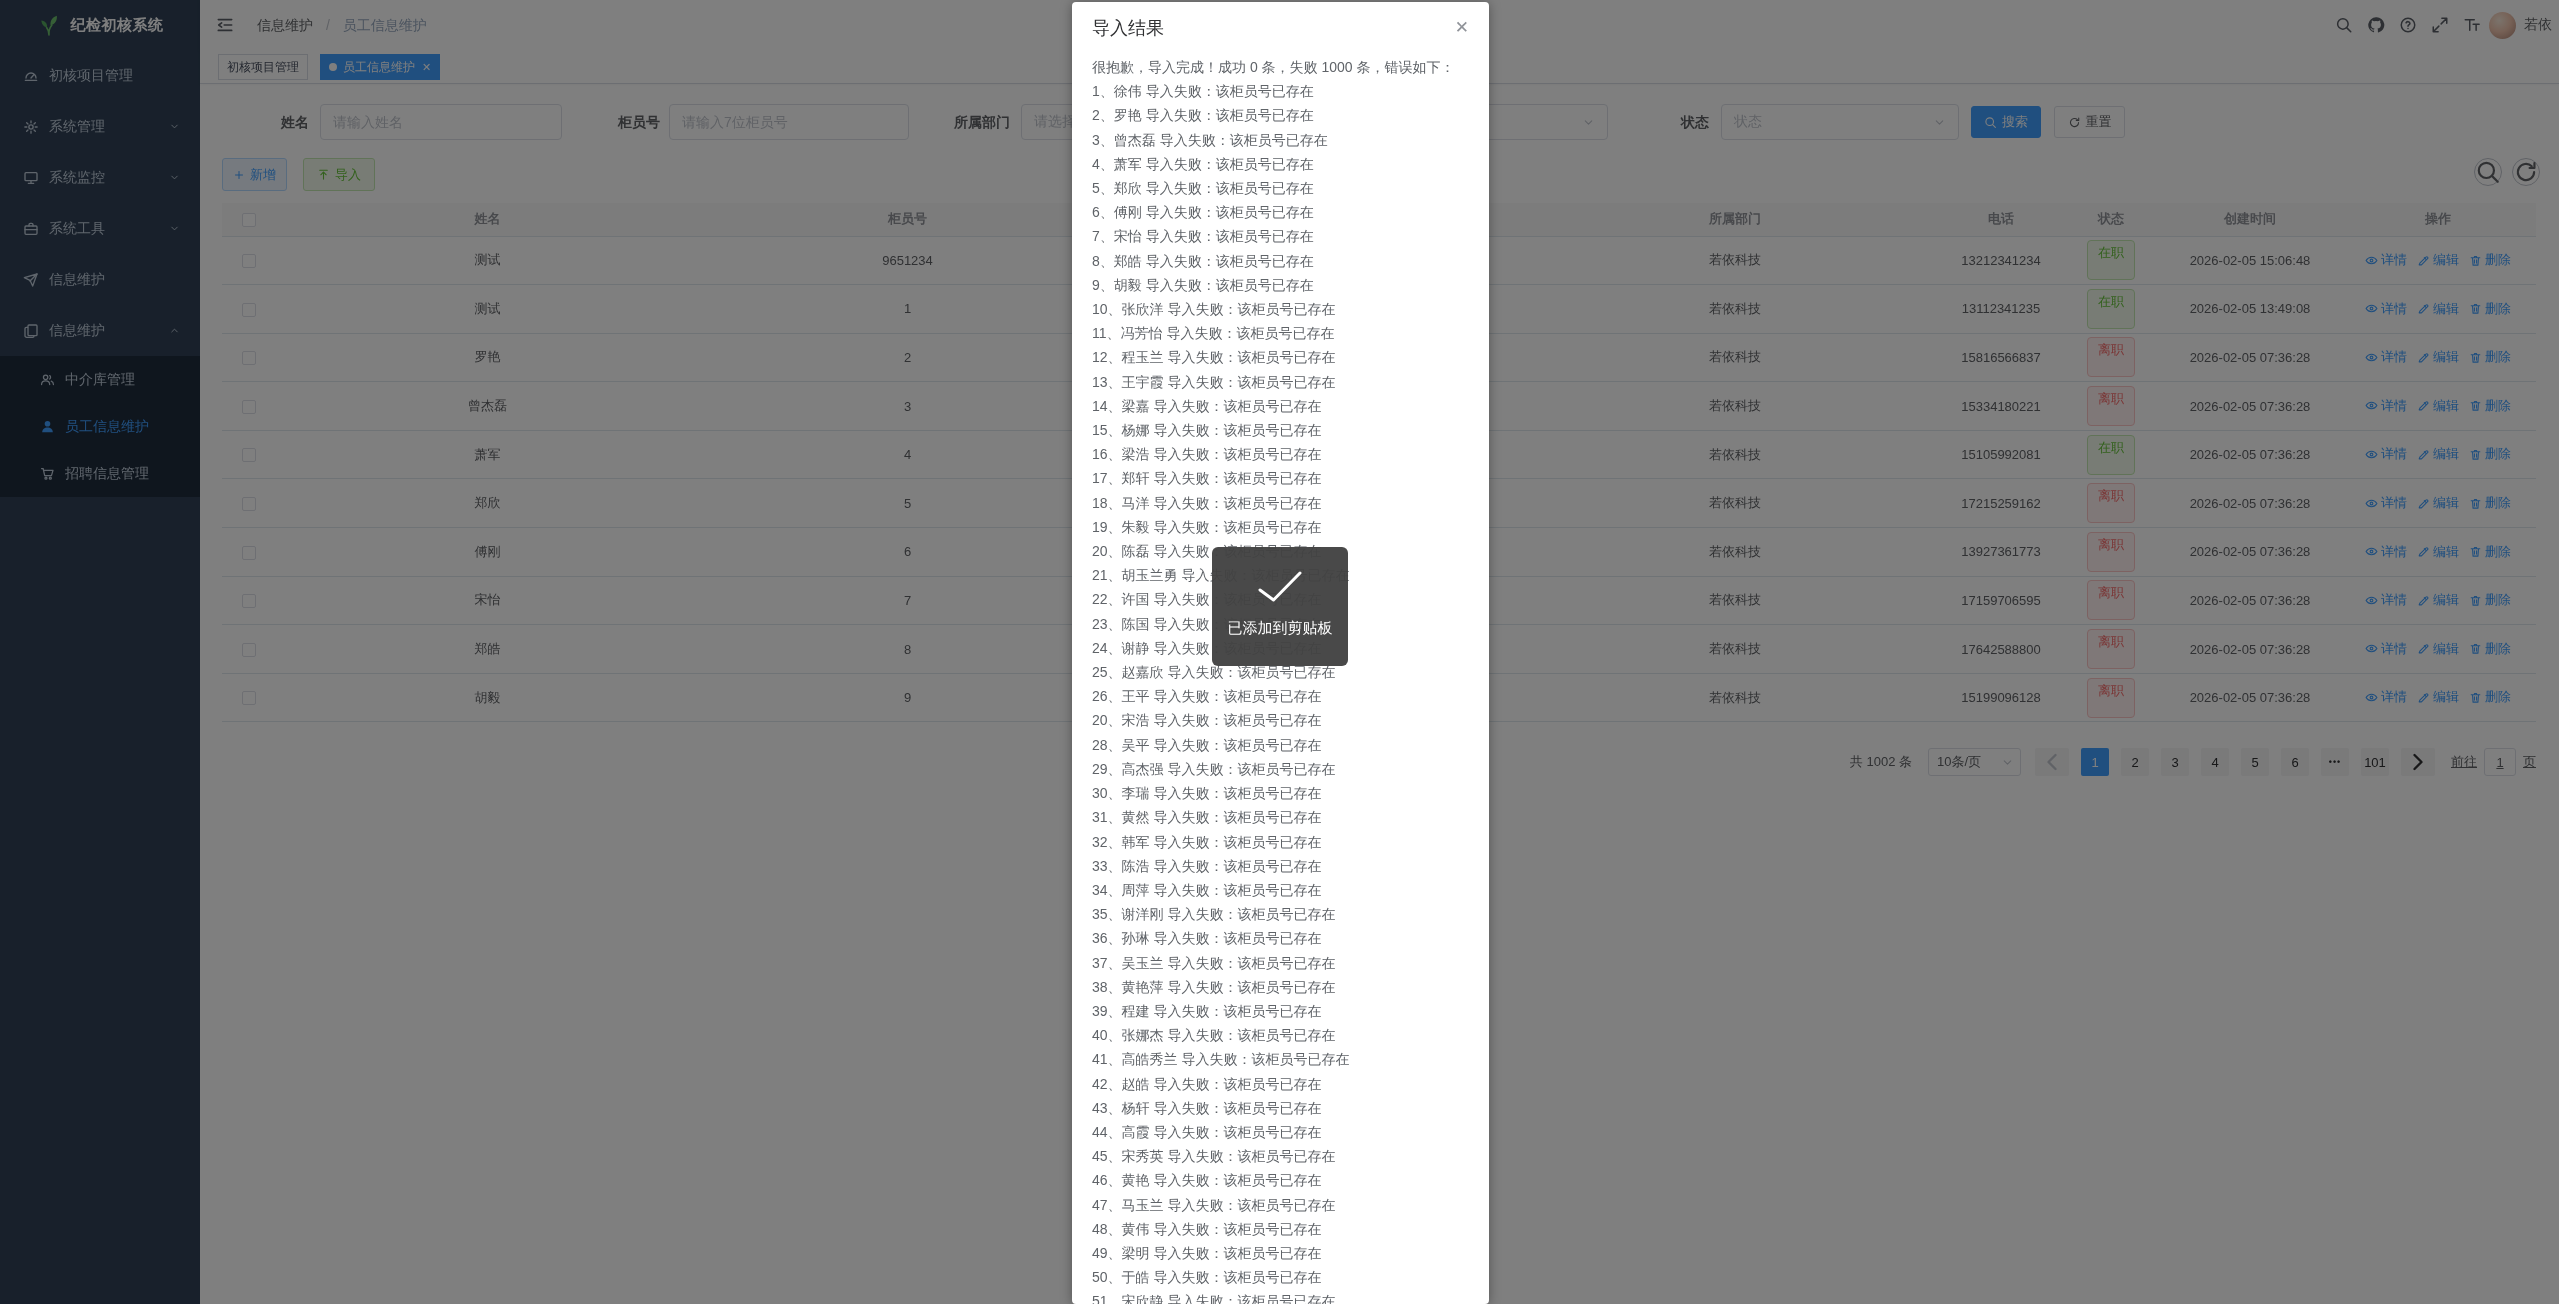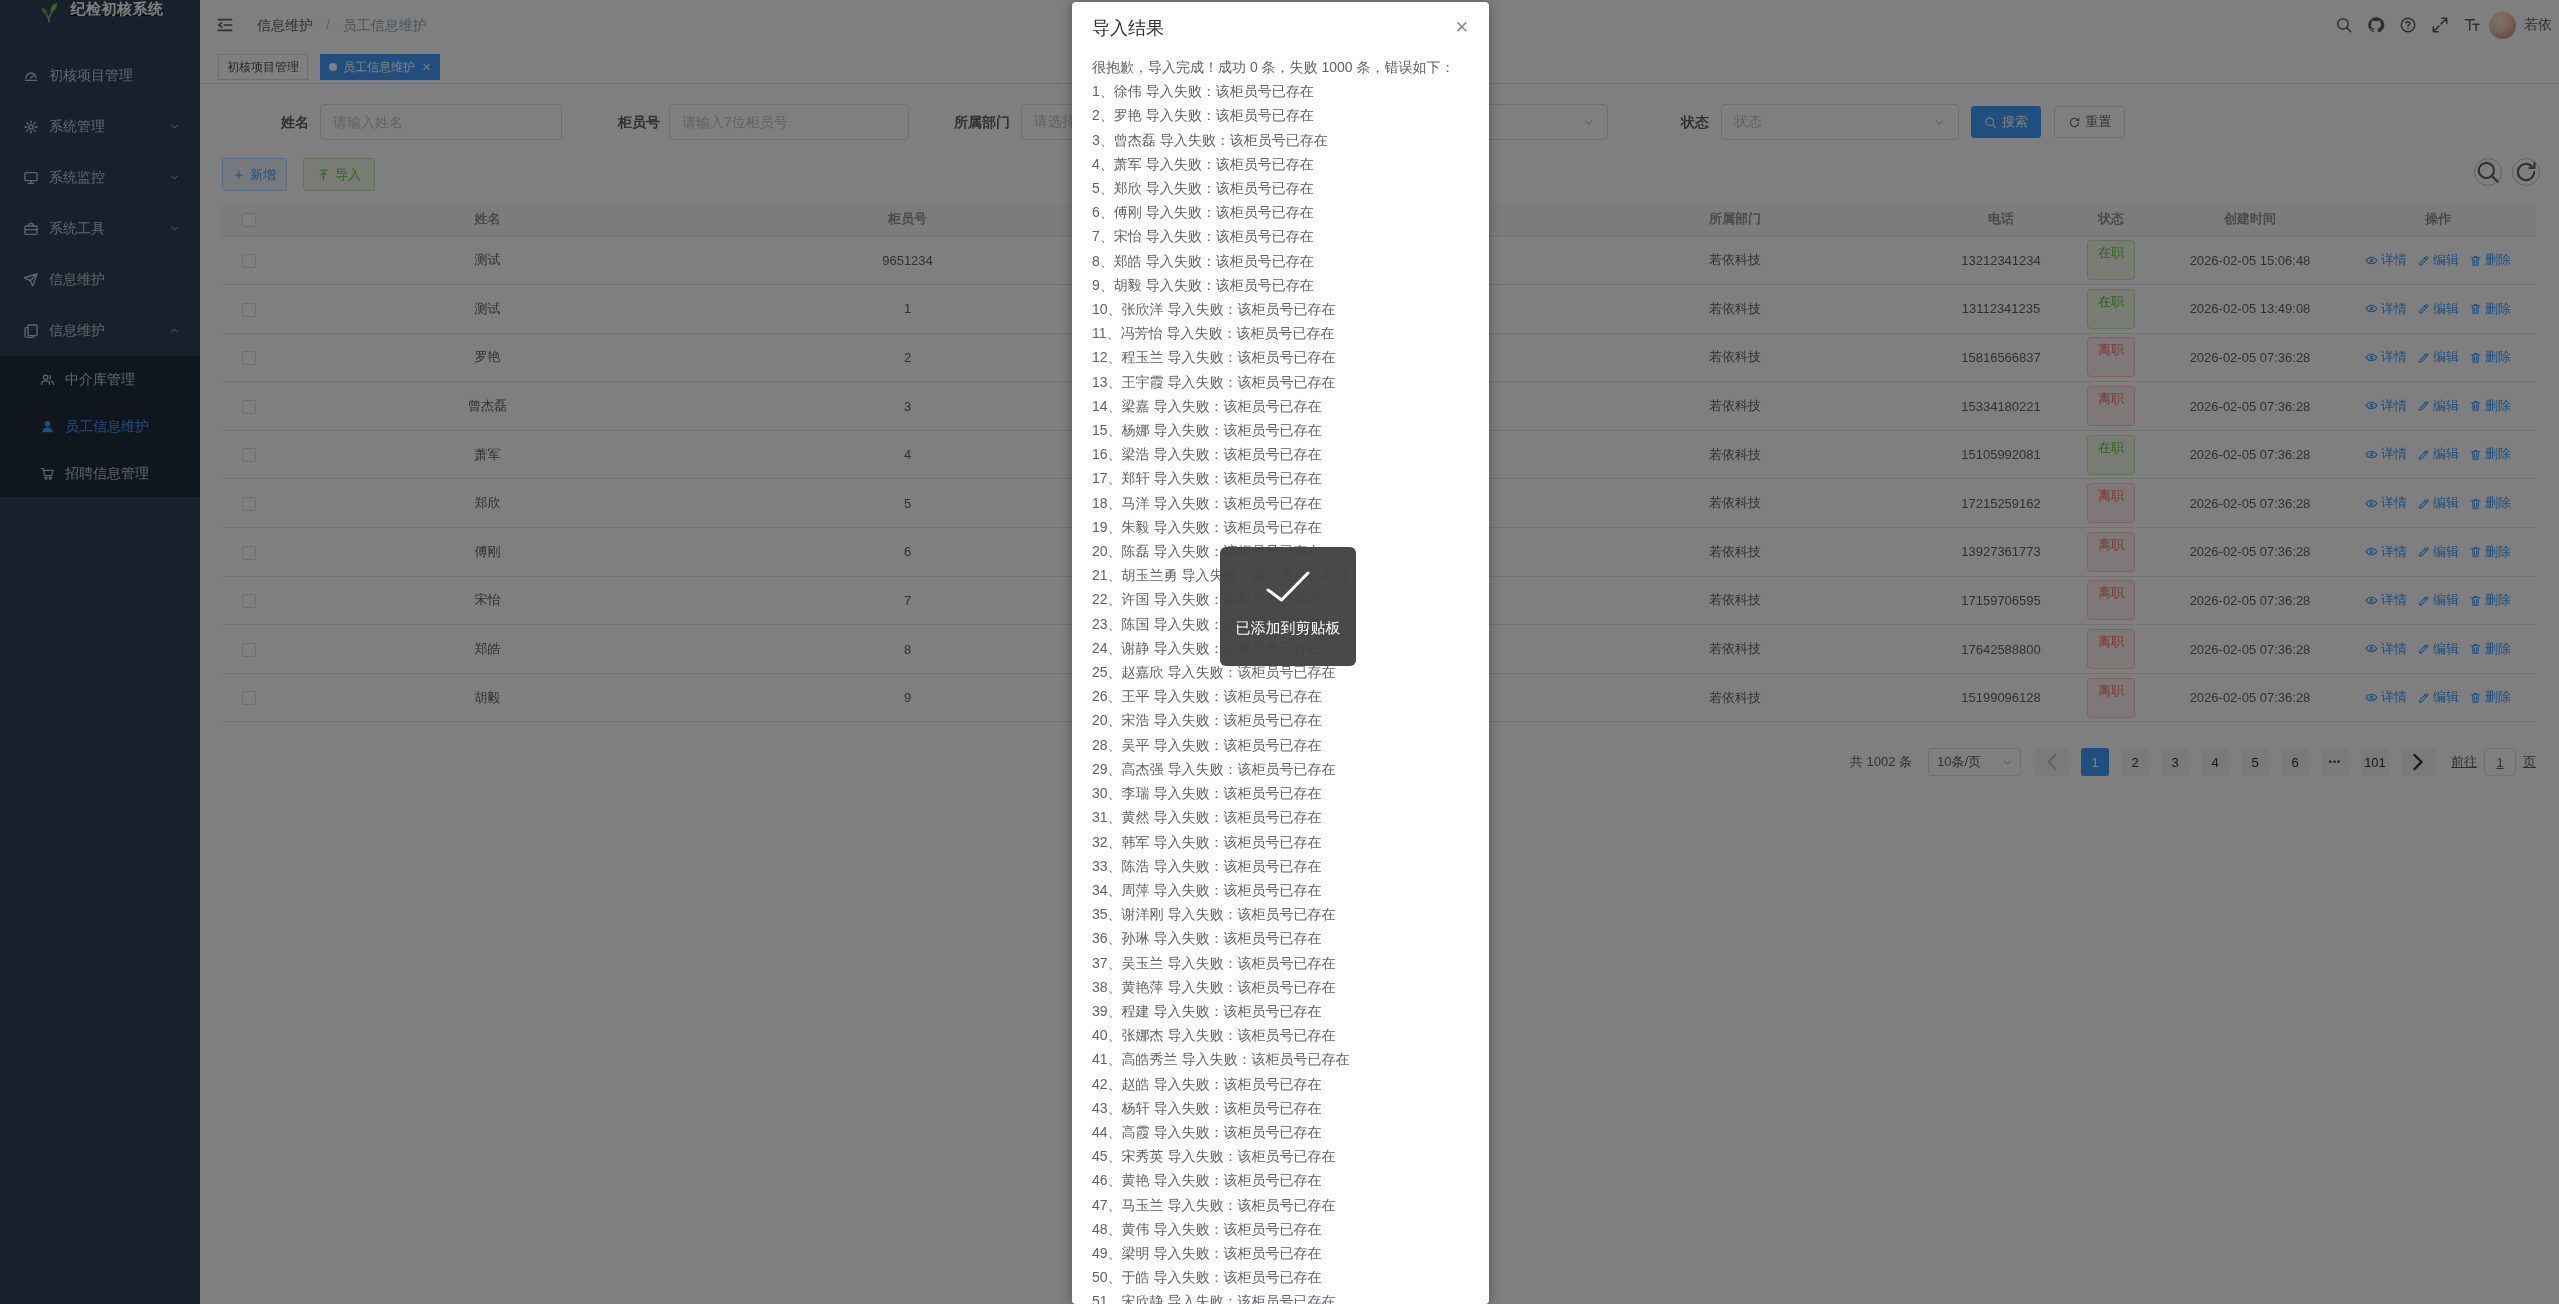--- a/index.html
+++ b/index.html
@@ -1,21 +1,21 @@
 <!DOCTYPE html>
 <html><head>
 <meta charset="utf-8">
 <style>
 * { margin:0; padding:0; box-sizing:border-box; }
 html,body { width:2559px; height:1304px; overflow:hidden; }
 body { font-family:"Liberation Sans","DejaVu Sans",sans-serif; background:#fff; position:relative; }
 
 
 .sidebar { position:absolute; left:0; top:0; width:200px; height:1304px; background:#304156; z-index:1; }
-.logo { height:50px; display:flex; justify-content:center; gap:10px; cursor:pointer;text-decoration:underline; }
+.logo { height:50px; display:flex; align-items:center; justify-content:center; gap:10px; cursor:pointer; }
 .logo svg { width:24px; height:24px; }
 .logo-title { color:#fff; font-size:15px; font-weight:bold; letter-spacing:.5px; }
 .m-item { position:relative; height:51px; display:flex; align-items:center; padding-left:23px; color:#bfcbd9; font-size:14px; cursor:pointer; }
 .m-ico { width:16px; height:16px; margin-right:10px; display:inline-flex; flex:none; }
 .m-ico svg { width:16px; height:16px; }
 .chev { position:absolute; right:20px; width:11px; height:11px; display:inline-flex; color:#bfcbd9; }
 .chev svg { width:11px; height:11px; }
 .chev.up svg { transform:rotate(180deg); }
 .submenu { background:#1f2d3d; }
 .s-item { height:47px; display:flex; align-items:center; padding-left:40px; color:#bfcbd9; font-size:14px; cursor:pointer; }
@@ -98,21 +98,21 @@
 
 .overlay { position:absolute; inset:0; background:rgba(0,0,0,.5); z-index:50; }
 .modal { position:absolute; left:1072px; top:2px; width:417px; height:1302px; background:#fff; border-radius:4px; z-index:60;
   box-shadow:0 1px 12px rgba(0,0,0,.35); padding:14px 20px 0; overflow:hidden; }
 .modal-title { font-size:18px; color:#303133; line-height:24px; }
 .modal-close { position:absolute; right:20px; top:17px; color:#909399; font-size:17px; line-height:1; cursor:pointer; }
 .modal-body { margin-top:15px; font-size:14px; color:#5f6368; line-height:24.2px; }
 .err-line { white-space:nowrap; }
 
 .toast { position:absolute; left:1212px; top:547px; width:136px; height:119px; background:rgba(66,66,66,.96); border-radius:6px; z-index:70;
-  display:flex; flex-direction:column; align-items:center; color:#fff;margin-left:8px; }
+  display:flex; flex-direction:column; align-items:center; color:#fff; }
 .toast-check { width:46px; height:34px; margin-top:23px; }
 .toast-msg { margin-top:15px; font-size:15px; }
 </style>
 </head>
 <body>
 
 <div>
 
   <aside class="sidebar">
     <div class="logo">

